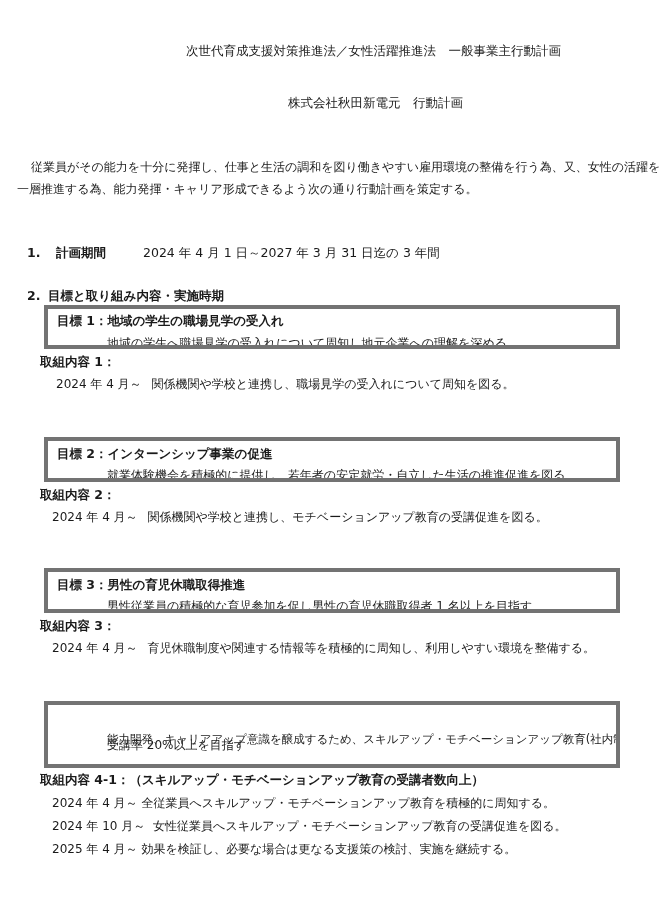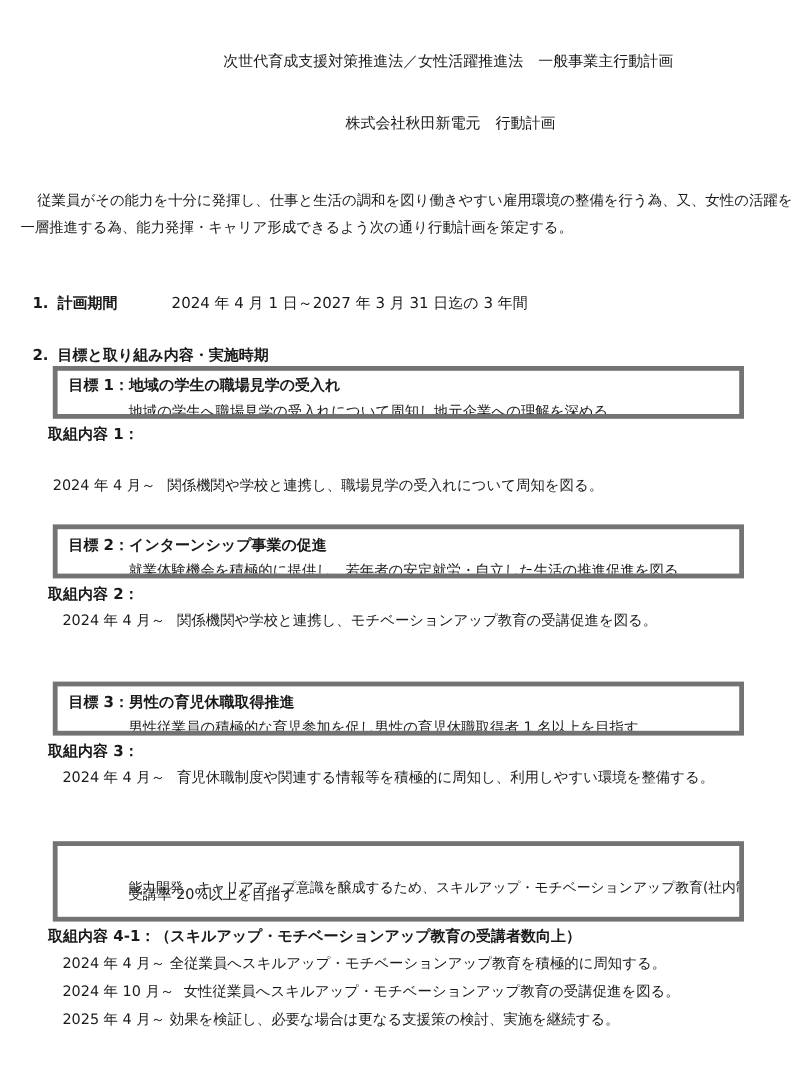--- a/index.html
+++ b/index.html
@@ -35,32 +35,32 @@
 </head>
 <body>
 
 <div class="abs title" style="left:138px; top:43px;">次世代育成支援対策推進法／女性活躍推進法　一般事業主行動計画</div>
 <div class="abs title" style="left:240px; top:95px;">株式会社秋田新電元　行動計画</div>
 
 <div class="abs intro" style="left:31px; top:154px;">従業員がその能力を十分に発揮し、仕事と生活の調和を図り働きやすい雇用環境の整備を行う為、又、女性の活躍を</div>
 <div class="abs intro" style="left:17px; top:176px;">一層推進する為、能力発揮・キャリア形成できるよう次の通り行動計画を策定する。</div>
 
 <div class="abs section-head" style="left:27px; top:245px;">1.</div>
-<div class="abs section-head" style="left:48px; top:245px;">計画期間</div>
+<div class="abs section-head" style="left:56px; top:245px;">計画期間</div>
 <div class="abs" style="left:143px; top:245px; font-size:12.5px;">2024 年 4 月 1 日～2027 年 3 月 31 日迄の 3 年間</div>
 
 <div class="abs section-head" style="left:27px; top:288px;">2.</div>
 <div class="abs section-head" style="left:48px; top:288px;">目標と取り組み内容・実施時期</div>
 
 <div class="goal-box" style="top:305px; height:44px;">
   <div class="goal-title" style="top:4px;">目標 1：地域の学生の職場見学の受入れ</div>
   <div class="goal-desc" style="top:26px;">地域の学生へ職場見学の受入れについて周知し地元企業への理解を深める</div>
 </div>
 <div class="abs action-head" style="left:40px; top:354px;">取組内容 1：</div>
-<div class="abs action-line" style="left:44px; top:376px;margin-top:20px;">
+<div class="abs action-line" style="left:56px; top:376px;">
   <span>2024 年 4 月～</span>
   <span style="margin-left:6px;">関係機関や学校と連携し、職場見学の受入れについて周知を図る。</span>
 </div>
 
 <div class="goal-box" style="top:437px; height:45px;">
   <div class="goal-title" style="top:5px;">目標 2：インターンシップ事業の促進</div>
   <div class="goal-desc" style="top:26px;">就業体験機会を積極的に提供し、若年者の安定就労・自立した生活の推進促進を図る</div>
 </div>
 <div class="abs action-head" style="left:40px; top:487px;">取組内容 2：</div>
 <div class="abs action-line" style="left:52px; top:509px;">

